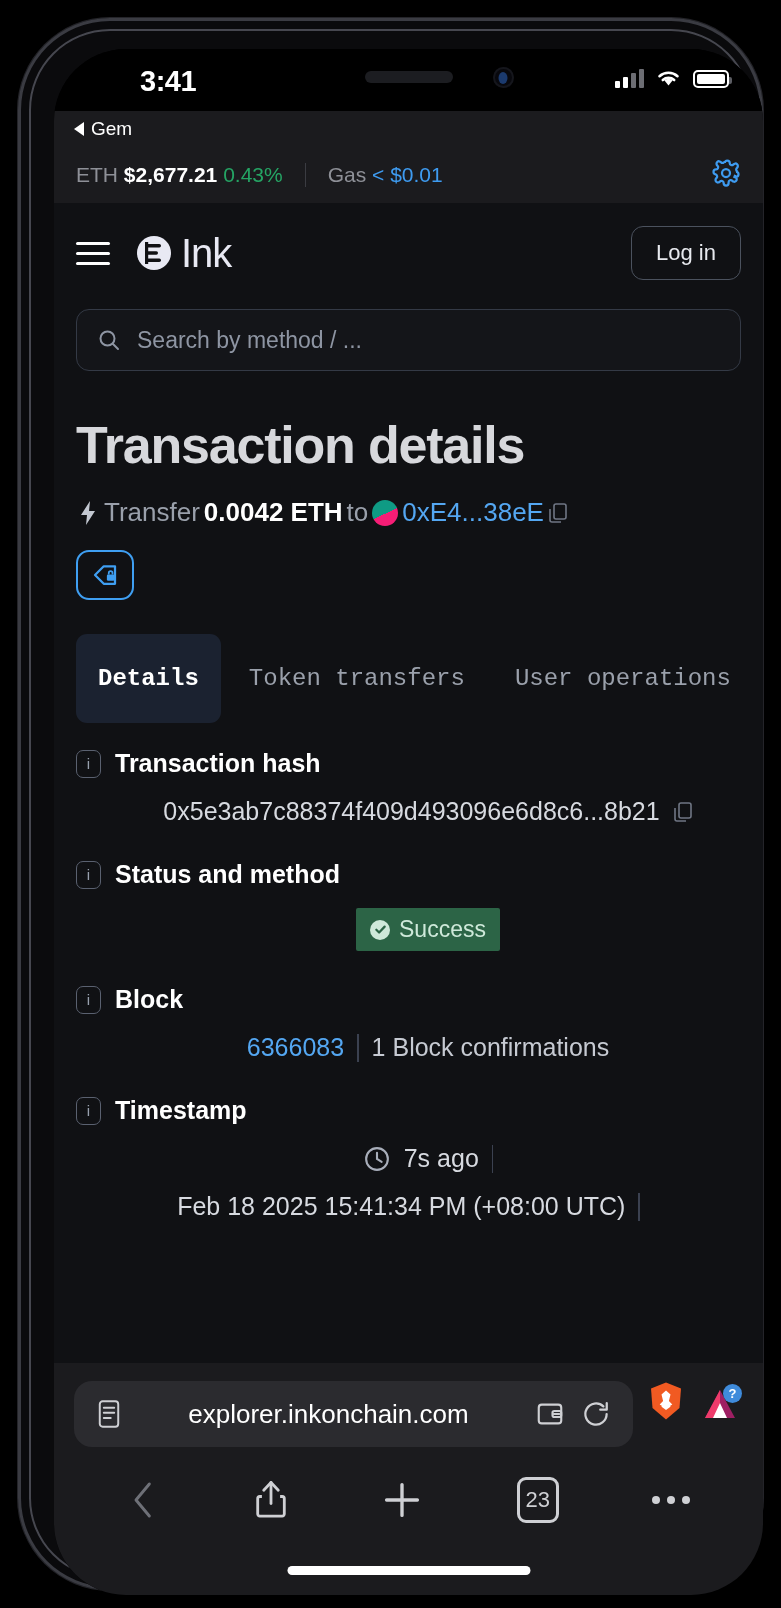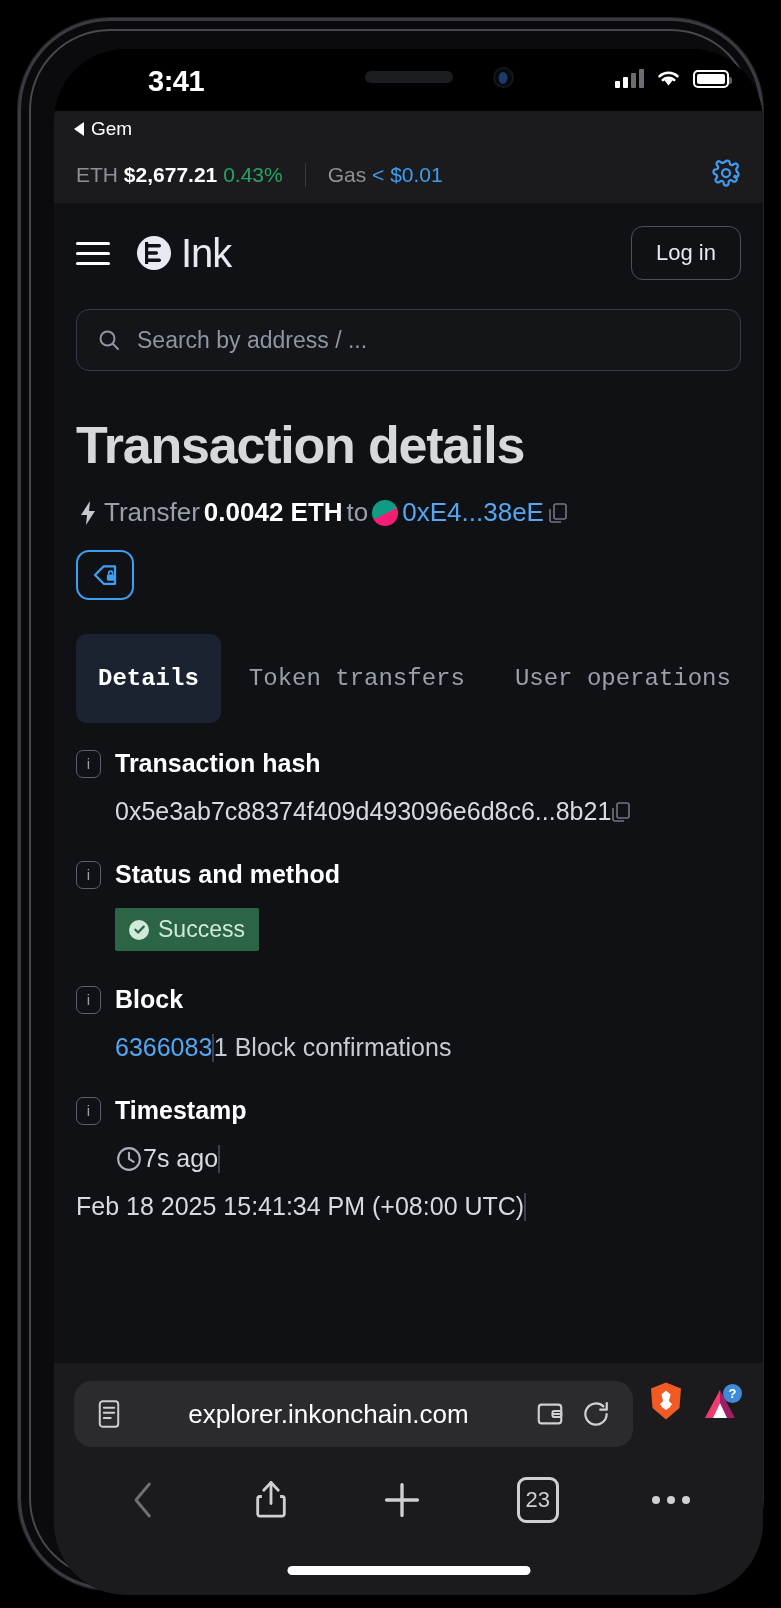--- a/index.html
+++ b/index.html
@@ -52,21 +52,21 @@
     width:9px; height:12px; border-radius:50%;
     background:#1b3a6e;
   }
 
   
   #status-bar{
     position:absolute; top:0; left:0; width:709px; height:62px;
     background:#000; z-index:20;
   }
   #clock{
-    position:absolute; left:94px; top:16px;
+    position:absolute; left:86px; top:16px;
     font-size:29px; font-weight:bold; color:#fff;
     letter-spacing:-0.5px;
   }
   #status-right{
     position:absolute; right:34px; top:20px;
     display:flex; align-items:center; gap:11px;
   }
   .sig-bars{ display:flex; align-items:flex-end; gap:3px; height:19px;}
   .sig-bars i{ display:block; width:5px; background:#fff; border-radius:1px;}
   .sig-bars i:nth-child(1){height:7px;}
@@ -176,21 +176,21 @@
   .d-row{ margin-bottom:34px; }
   .d-head{ display:flex; align-items:center; gap:14px; }
   .i-icon{
     width:25px; height:28px; border:1.5px solid #5a6170; border-radius:7px;
     color:#98a0ae; font-size:15px; display:flex; align-items:center; justify-content:center;
     font-style:normal; flex:none;
   }
   .d-label{ font-size:25px; color:#fff; font-weight:bold; }
   .d-value{
     margin:19px 0 0 39px; font-size:25px; color:#d7dae0;
-    display:flex; align-items:center; white-space:nowrap;
+    display:flex; align-items:center; gap:13px; white-space:nowrap;justify-content:center;
   }
   .badge-success{
     display:inline-flex; align-items:center; gap:9px;
     background:#2c6446; color:#cfe9da; font-size:23px;
     padding:8px 14px; border-radius:2px;
   }
   .check-circle{
     width:20px;height:20px;border-radius:50%;background:#cfe9da;
     display:flex;align-items:center;justify-content:center; flex:none;
   }
@@ -306,21 +306,21 @@
           <span id="logo-text">Ink</span>
         </div>
         <button id="login-btn">Log in</button>
       </div>
 
       <div id="search-bar">
         <svg width="24" height="24" viewBox="0 0 24 24" fill="none" stroke="#8e95a3" stroke-width="2">
           <circle cx="10.5" cy="10.5" r="7"></circle>
             <path d="M16 16l5 5" stroke-linecap="round"></path>
         </svg>
-        <span id="search-placeholder">Search by address / ...</span>
+        <span id="search-placeholder">Search by method / ...</span>
       </div>
 
       <h1 id="page-title">Transaction details</h1>
 
       <div id="transfer-line">
         <svg width="24" height="28" viewBox="0 0 24 28">
           <path d="M14 2 L5 16 h6 L10 26 L19 12 h-6 z" fill="#c3c8d1"></path>
         </svg>
         <span class="lbl">Transfer</span>
         <span class="amt">0.0042 ETH</span>

